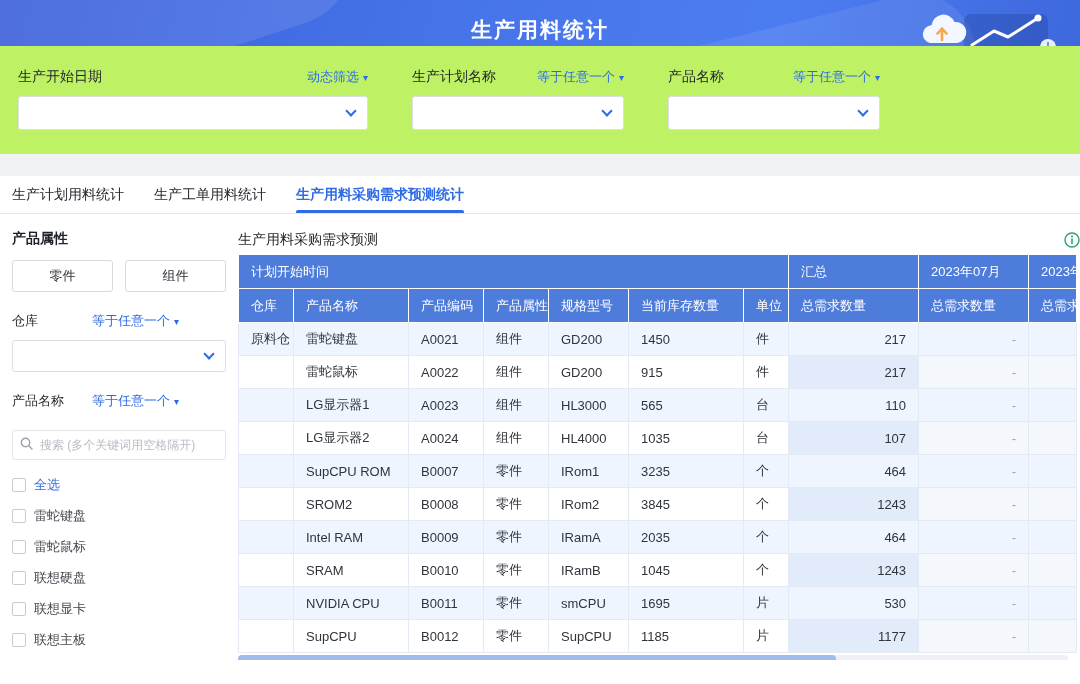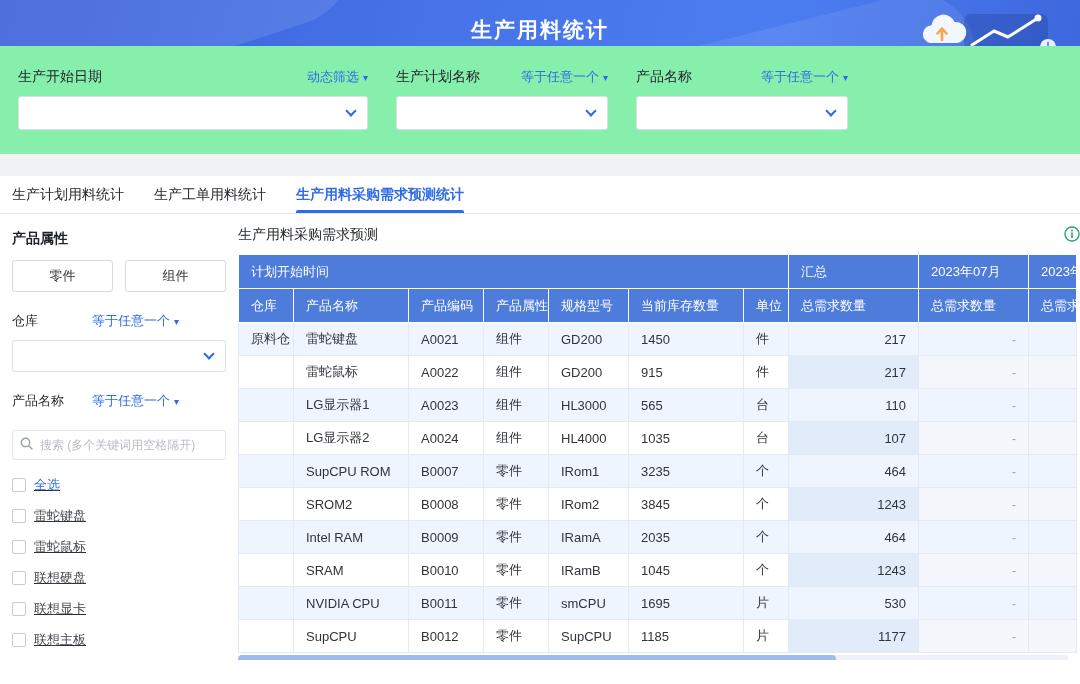--- a/index.html
+++ b/index.html
@@ -12,21 +12,21 @@
     overflow:hidden; }
   .banner .streak1 { position:absolute; left:-60px; top:-70px; width:420px; height:140px;
     background:rgba(255,255,255,0.10); border-radius:70px; transform:rotate(-18deg); }
   .banner .streak2 { position:absolute; left:560px; top:30px; width:420px; height:120px;
     background:rgba(255,255,255,0.08); border-radius:60px; transform:rotate(-14deg); }
   .banner h1 { position:absolute; left:0; right:0; top:16px; text-align:center;
     color:#fff; font-size:21px; font-weight:bold; letter-spacing:2px; }
   .banner-art { position:absolute; right:18px; top:7px; }
 
   
-  .filter-bar { display:flex; gap:28px; padding:22px 18px 0 18px; height:108px; background:#86efac; }
+  .filter-bar { display:flex; gap:44px; padding:22px 18px 0 18px; height:108px; background:#bef264; }
   .filter-group { display:flex; flex-direction:column; }
   .fg1 { width:350px; } .fg2 { width:212px; } .fg3 { width:212px; }
   .filter-head { display:flex; justify-content:space-between; align-items:center; margin-bottom:10px; }
   .filter-label { font-size:14px; color:#1f2329; }
   .filter-op { font-size:13px; color:#2e6be6; cursor:pointer; display:flex; align-items:center; gap:4px; }
   .caret { font-size:10px; color:#2e6be6; }
   .filter-select { position:relative; height:34px; border:1px solid #dcdfe6; border-radius:3px; background:#fff; }
   .chev { position:absolute; right:12px; top:10px; width:8px; height:8px;
     border-left:2px solid #2e6be6; border-bottom:2px solid #2e6be6; transform:rotate(-45deg); }
 
@@ -53,28 +53,28 @@
   .side-row .op { font-size:13px; color:#2e6be6; cursor:pointer; display:flex; align-items:center; gap:4px; }
   .side-select { position:relative; height:32px; border:1px solid #dcdfe6; border-radius:3px; margin-top:10px; background:#fff; }
   .side-select .chev { top:9px; }
   .search-box { position:relative; margin-top:20px; }
   .search-box input { width:100%; height:30px; border:1px solid #e2e5ea; border-radius:3px;
     padding:0 8px 0 27px; font-size:12px; color:#2b2f36; outline:none;
     font-family:"Liberation Sans","DejaVu Sans",sans-serif; }
   .search-box input::placeholder { color:#b8bcc4; }
   .search-icon { position:absolute; left:8px; top:7px; }
   .check-list { margin-top:16px; }
-  .check-item { display:flex; align-items:center; gap:8px; margin-bottom:13px; cursor:pointer;text-decoration:underline; }
+  .check-item { display:flex; align-items:center; gap:8px; margin-bottom:13px; cursor:pointer; }
   .cbox { width:14px; height:14px; border:1px solid #c6cbd4; border-radius:2px; background:#fff; flex:none; }
   .cbl { font-size:13px; color:#42464d; }
   .cbl.all { color:#2e6be6; }
 
   
   .main { flex:1; padding-top:12px; overflow:hidden; position:relative; }
-  .table-title-row { height:28px; display:flex; justify-content:space-between; }
+  .table-title-row { height:28px; display:flex; align-items:center; justify-content:space-between; }
   .table-title { font-size:14px; color:#1f2329; }
   .grid { table-layout:fixed; width:838px; border-collapse:collapse; font-size:13px; }
   .grid th { background:#4e7cdb; color:#fff; font-weight:400; text-align:left; padding:0 12px;
     height:34px; border:1px solid rgba(255,255,255,0.30); white-space:nowrap; overflow:hidden; }
   .grid td { background:#fff; padding:0 12px; height:33px; border:1px solid #e3eaf4;
     white-space:nowrap; overflow:hidden; color:#30343b; }
   .grid tr.stripe td { background:#eef5ff; }
   .grid td.col-sum { background:#e1ebfa; text-align:right; }
   .grid td.col-month { background:#f4f7fc; text-align:right; color:#9ca3af; }
   .grid td.col-cut { background:#f4f7fc; }

